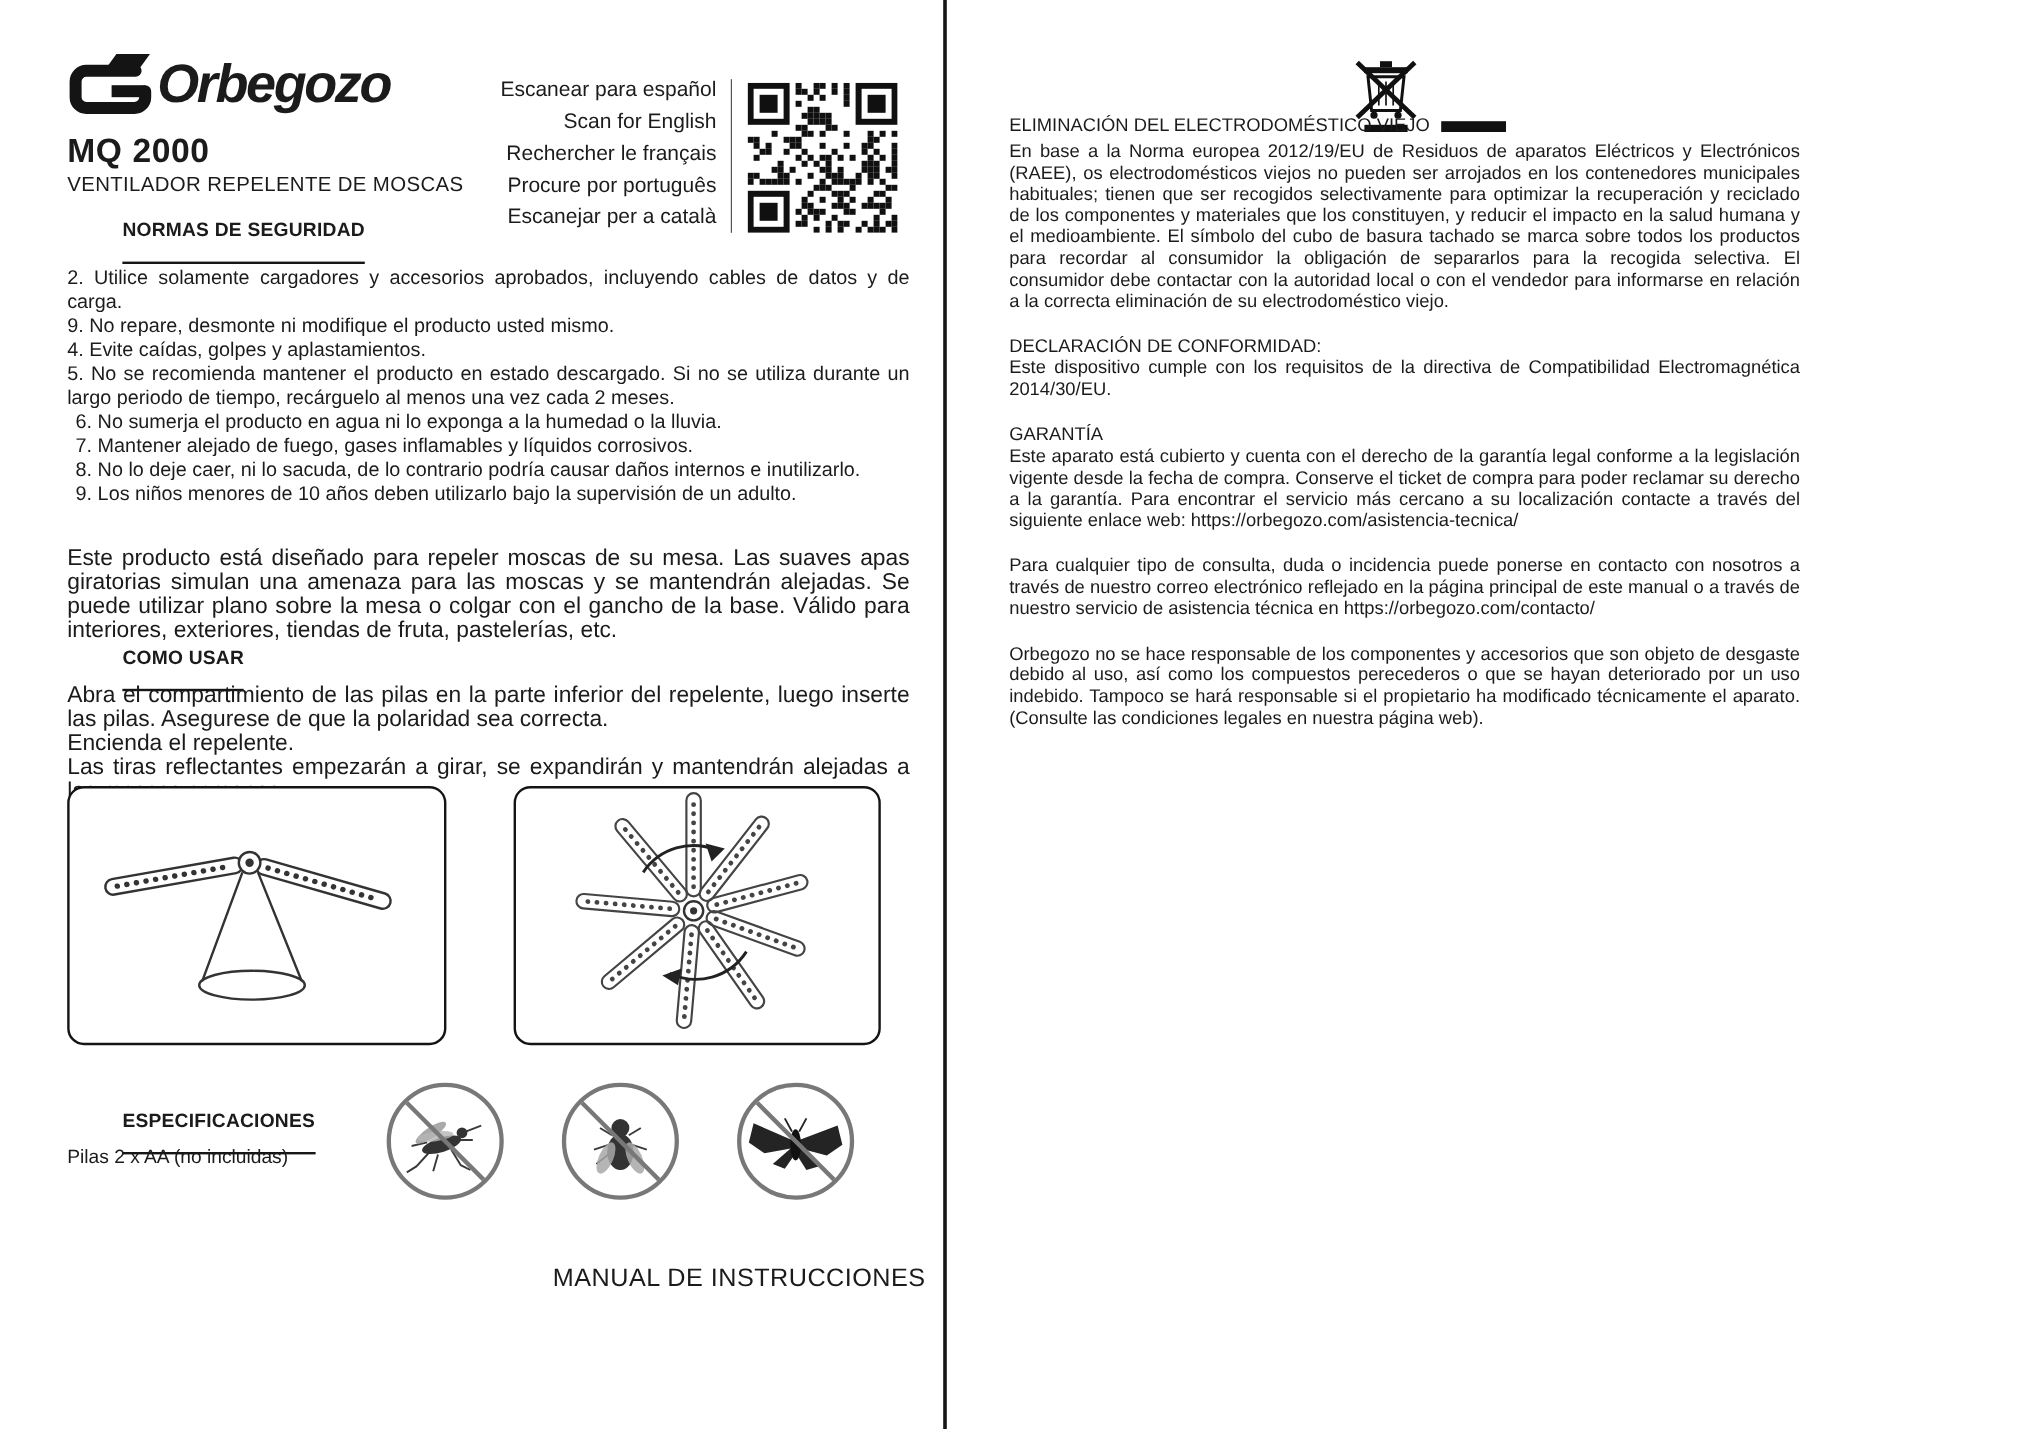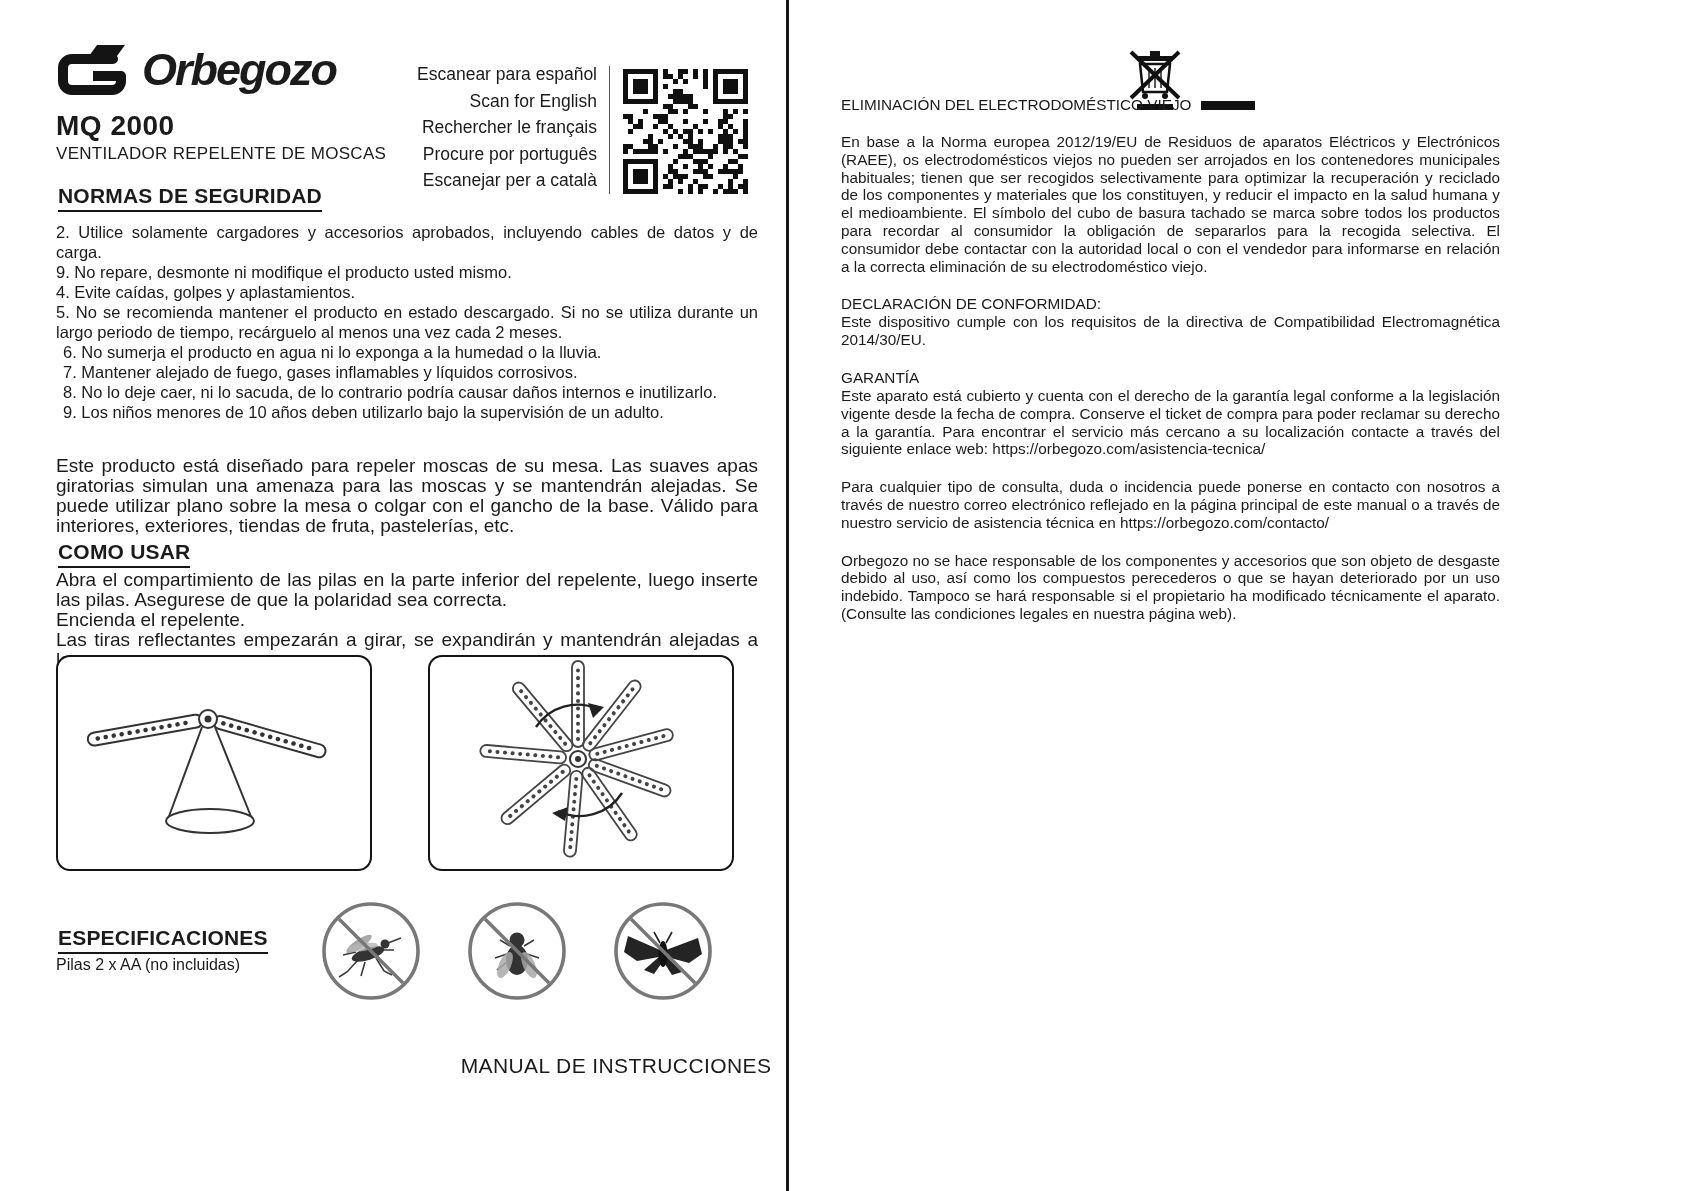--- a/index.html
+++ b/index.html
@@ -3,48 +3,48 @@
 <meta charset="utf-8">
 <style>
   html,body{margin:0;padding:0;}
   body{width:1684px;height:1191px;background:#ffffff;color:#1b1b1b;
        font-family:"Liberation Sans","DejaVu Sans",sans-serif;}
   .page{position:relative;width:1684px;height:1191px;background:#fff;overflow:hidden;}
   .abs{position:absolute;}
   .divider{position:absolute;left:786px;top:0;width:3px;height:1191px;background:#161616;}
 
   
-  .logo-row{display:flex;gap:11px;}
+  .logo-row{display:flex;gap:0;}
   .logo-text{font-size:45px;font-weight:800;font-style:italic;letter-spacing:-2px;line-height:52px;}
   .model{font-size:28px;font-weight:700;letter-spacing:.5px;}
   .product{font-size:17px;letter-spacing:.3px;}
 
   .scan-block{display:flex;align-items:flex-end;}
   .scan-lines{width:232px;text-align:right;font-size:17.5px;line-height:26.5px;padding-top:8px;}
   .scan-sep{width:1px;height:128px;background:#555;margin-left:12px;}
   .qr{margin-left:13px;display:block;}
 
   
-  .sec-title{display:inline-block;font-size:21px;font-weight:700;letter-spacing:.2px;
-             border-bottom:2.5px solid #161616;padding-bottom:2px;}
+  .sec-title{display:inline-block;font-size:16px;font-weight:700;letter-spacing:.2px;
+             border-bottom:2.5px solid #161616;padding-bottom:16px;margin-left:44px;}
   .left-body{font-size:19px;line-height:20px;text-align:justify;width:702px;}
   .safety-list{width:702px;}
   .safety-list .li{font-size:16.5px;line-height:20px;text-align:justify;}
   .safety-list .indent{padding-left:7px;}
   .usage p{margin:0;}
 
   .fig{position:absolute;border:2.5px solid #141414;border-radius:14px;background:#fff;}
   .specs-body{font-size:16px;}
   .insect-row{display:flex;gap:40px;}
   .footer-text{font-size:21px;letter-spacing:.4px;text-align:center;width:420px;}
 
   
   .rcol{position:absolute;left:841px;top:96px;width:659px;}
   .r-title{font-size:15.3px;font-weight:400;margin:0;}
-  .r-head-row{display:flex;align-items:center;gap:10px;margin-bottom:19px;}
+  .r-head-row{display:flex;align-items:center;gap:10px;margin-bottom:4px;}
   .r-bar{width:54px;height:9px;background:#111;}
   .r-body{font-size:15.3px;line-height:17.8px;text-align:justify;margin:0;}
   .r-gap{margin-top:20px;}
 </style>
 </head>
 <body>
 
 <div class="page">
 
   <div class="divider"></div>

